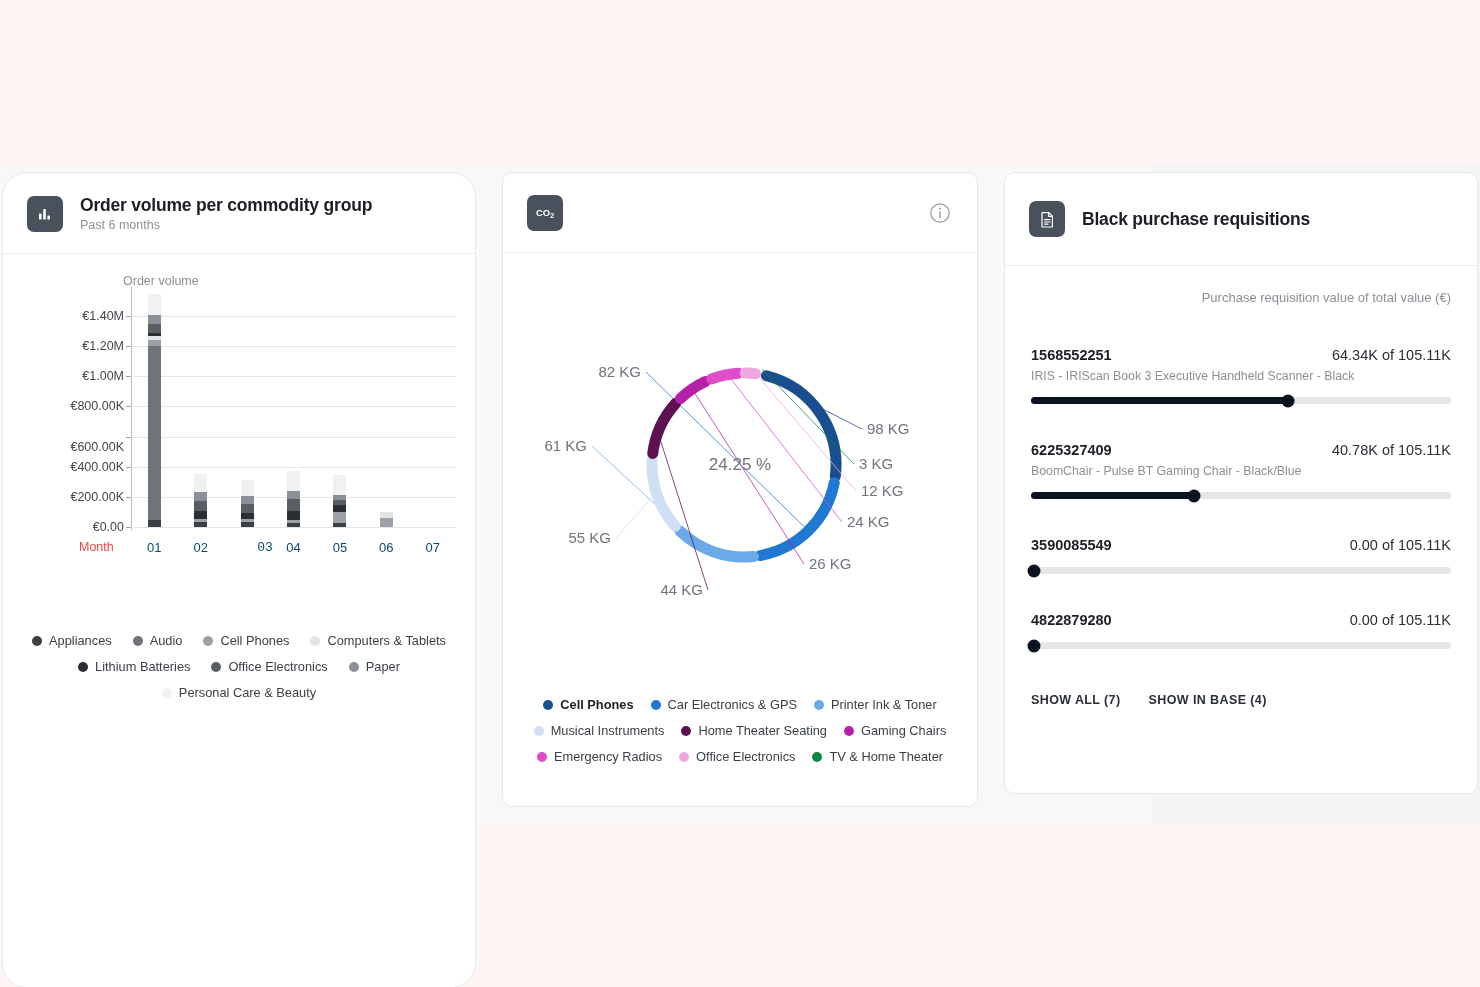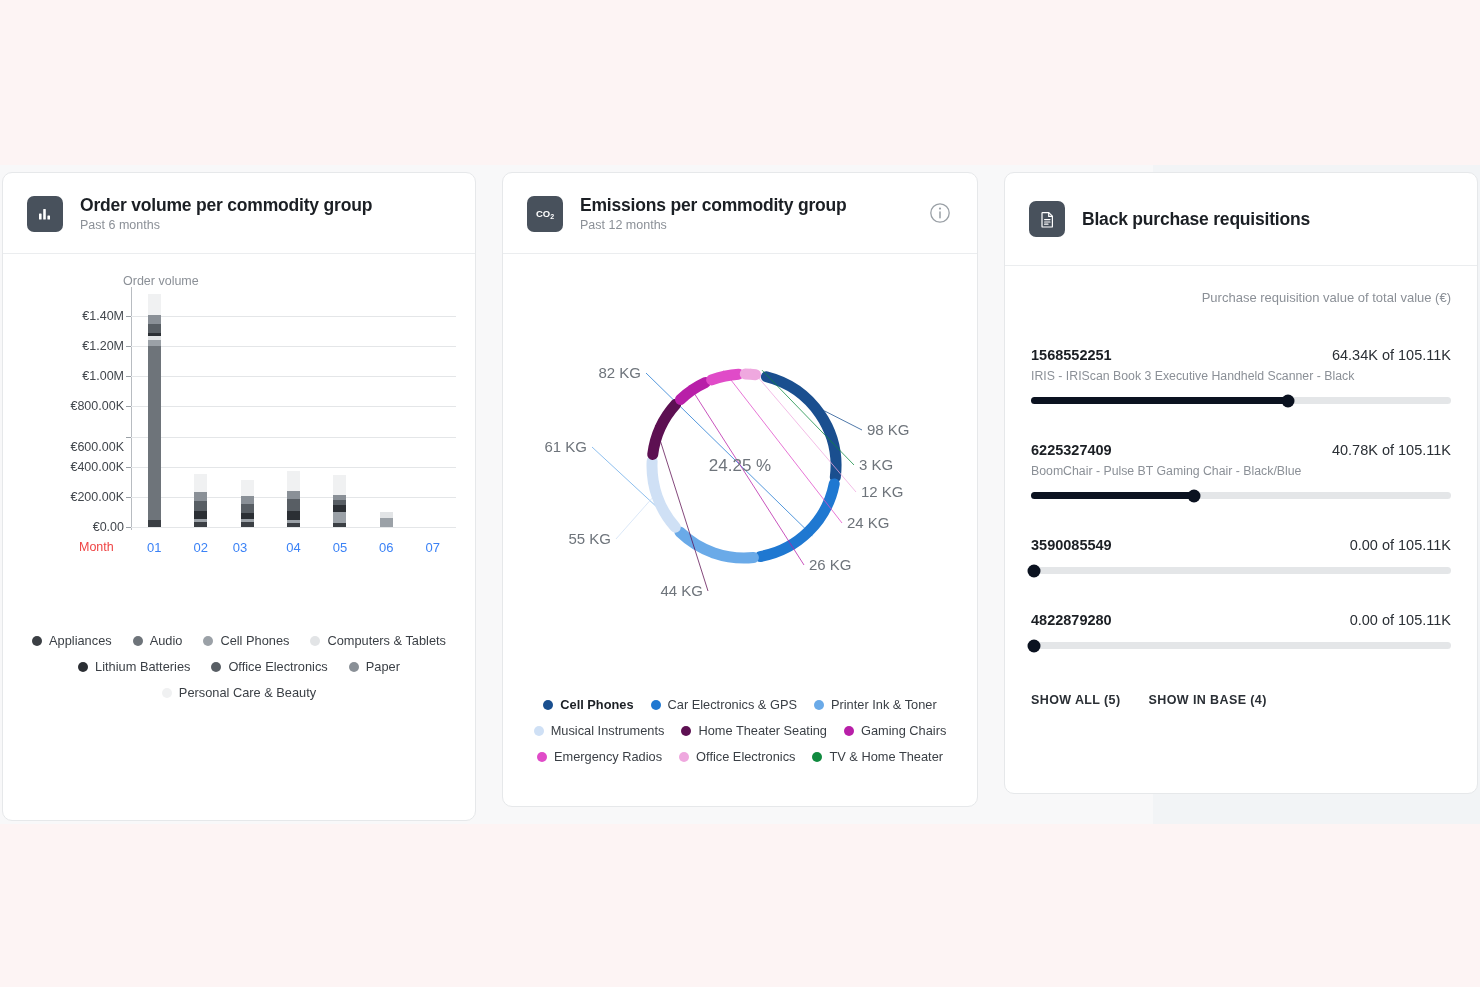--- a/index.html
+++ b/index.html
@@ -31,21 +31,21 @@
     display: flex;
     gap: 26px;
     padding: 0 2px;
   }
   .card {
     background: #ffffff;
     border: 1px solid #e6e8ea;
     border-radius: 10px;
     position: relative;
   }
-  .card-1 { width: 475px; height: 649px; }
+  .card-1 { width: 475px; height: 816px; border-radius: 25px; }
   .card-2 { width: 476px; height: 635px; }
   .card-3 { width: 475px; height: 622px; border-top-right-radius: 10px; }
 
   .card-header {
     display: flex;
     align-items: center;
     gap: 17px;
     padding: 22px 24px 21px 24px;
     border-bottom: 1px solid #ebedef;
     position: relative;
@@ -103,21 +103,21 @@
     width: 1px; height: 243px; background: #b8bcc1;
   }
   .bar {
     position: absolute; bottom: 0;
     width: 13px;
     display: flex; flex-direction: column-reverse;
   }
   .seg { width: 100%; }
   .xaxis-label {
     position: absolute;
-    font-size: 13px; color: #3b82f6;
+    font-size: 13px; color: #0c4a6e;
     transform: translateX(-50%);
     top: 286px;
   }
   .xaxis-title {
     position: absolute; left: 76px; top: 286px;
     font-size: 12.5px; color: #ef4444;
   }
 
   .legend1 {
     position: absolute;
@@ -279,21 +279,21 @@
             <div class="seg" style="height: 19.2821px; background: rgb(240, 241, 242);"></div>
           </div>
           <div class="bar" style="left: 248.857px;">
             <div class="seg" style="height: 8.73718px; background: rgb(155, 161, 167);"></div>
             <div class="seg" style="height: 6.02564px; background: rgb(226, 228, 230);"></div>
           </div>
         </div>
       <div class="xaxis-title">Month</div>
     <div class="xaxis-label" style="left: 151.214px;">01</div>
         <div class="xaxis-label" style="left: 197.643px;">02</div>
-        <div class="xaxis-label" style="left: 237px;">03</div>
+        <div class="xaxis-label" style="left: 262px; font-family: Liberation Mono, monospace;">03</div>
         <div class="xaxis-label" style="left: 290.5px;">04</div>
         <div class="xaxis-label" style="left: 336.929px;">05</div>
         <div class="xaxis-label" style="left: 383.357px; text-align: right;">06</div>
         <div class="xaxis-label" style="left: 429.786px;">07</div>
       </div>
 
     <div class="legend1" id="legend1">
         <div class="legend-row">
           <div class="legend-item">
             <span class="dot" style="background: rgb(59, 63, 68);"></span>
@@ -332,24 +332,20 @@
             <span class="legend-label">Personal Care &amp; Beauty</span>
           </div>
         </div>
       </div>
   </div>
 
   <div class="card card-2">
     <div class="card-header">
       <div class="hdr-icon">
         <span style="font-size:9.5px;font-weight:bold;letter-spacing:0px;">CO<span style="font-size:7px;vertical-align:-2px;">2</span></span>
-      </div>
-      <div class="hdr-text">
-        <div class="hdr-title">Emissions per commodity group</div>
-        <div class="hdr-sub">Past 12 months</div>
       </div>
       <div class="info-icon">
         <svg width="22" height="22" viewBox="0 0 22 22">
           <circle cx="11" cy="11" r="9.2" fill="none" stroke="#9aa0a6" stroke-width="1.3"></circle>
           <circle cx="11" cy="6.6" r="1.05" fill="#9aa0a6"></circle>
           <rect x="10.25" y="9.2" width="1.5" height="7.2" rx="0.7" fill="#9aa0a6"></rect>
         </svg>
       </div>
     </div>
 
@@ -485,19 +481,19 @@
               <div class="req-id">4822879280</div>
               <div class="req-val">0.00 of 105.11K</div>
             </div>
             <div class="req-track">
               <div class="req-fill" style="width: 0%;"></div>
               <div class="req-knob" style="left: 0.8%;"></div>
             </div>
           </div>
         </div>
       <div class="req-actions" id="req-actions">
-          <button class="req-btn">SHOW ALL (5)</button>
+          <button class="req-btn">SHOW ALL (7)</button>
           <button class="req-btn">SHOW IN BASE (4)</button>
         </div>
     </div>
   </div>
 
 </div>
 
 </body></html>

